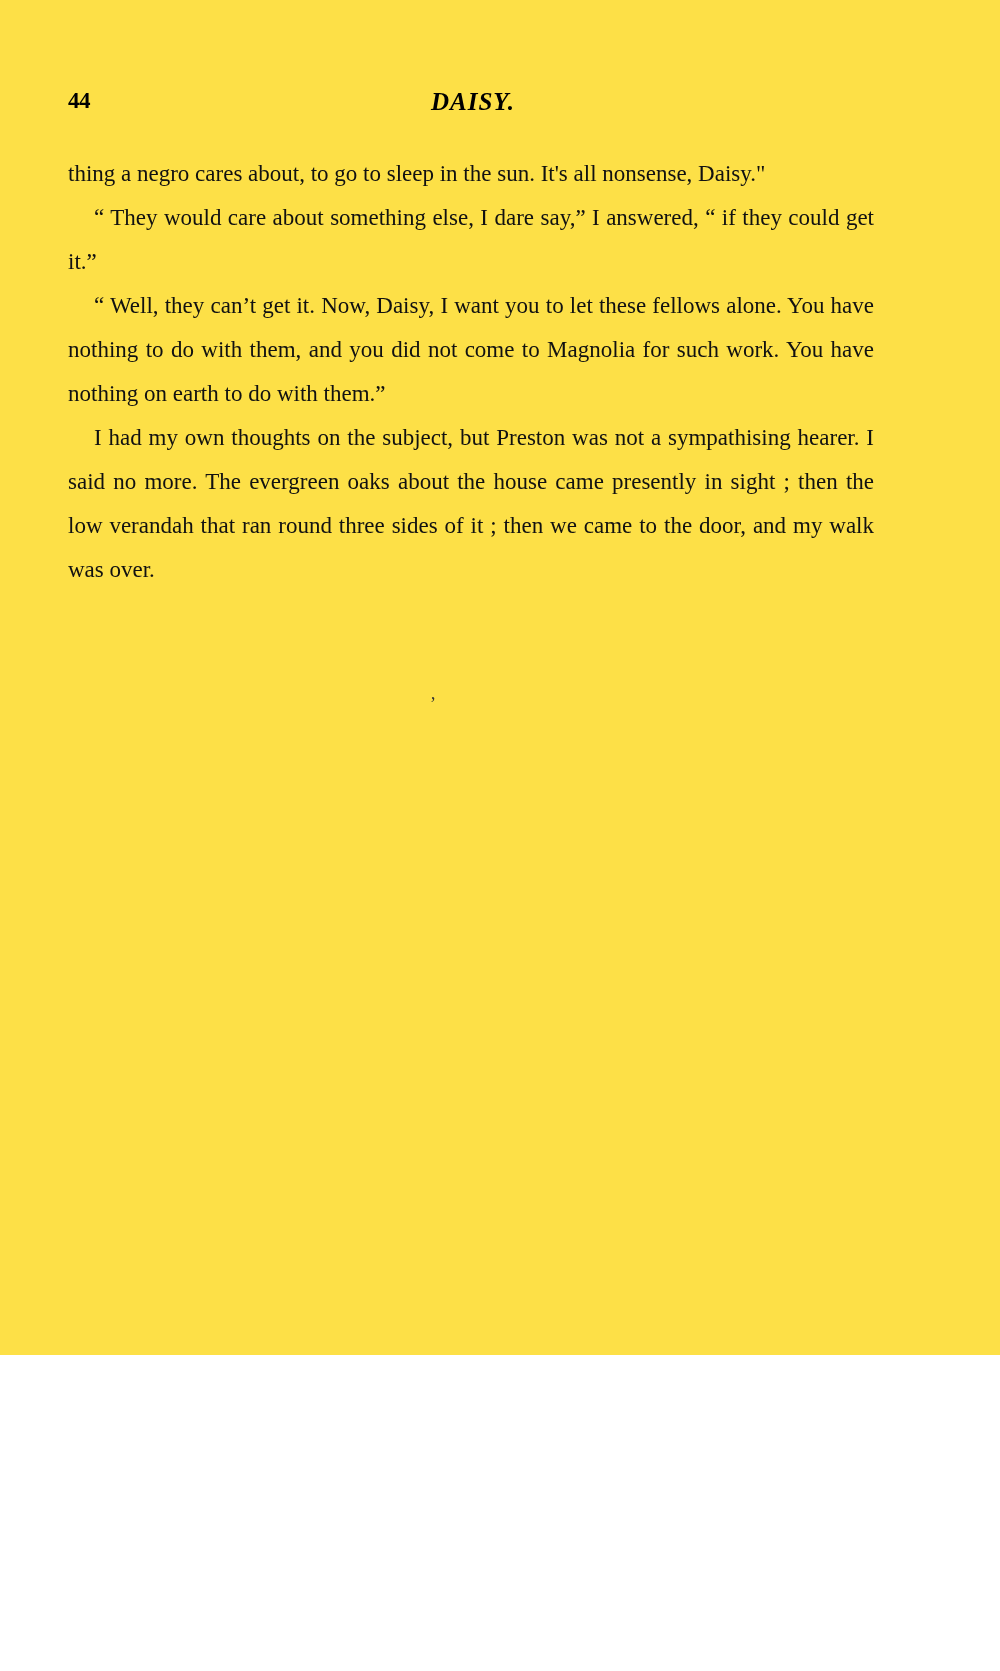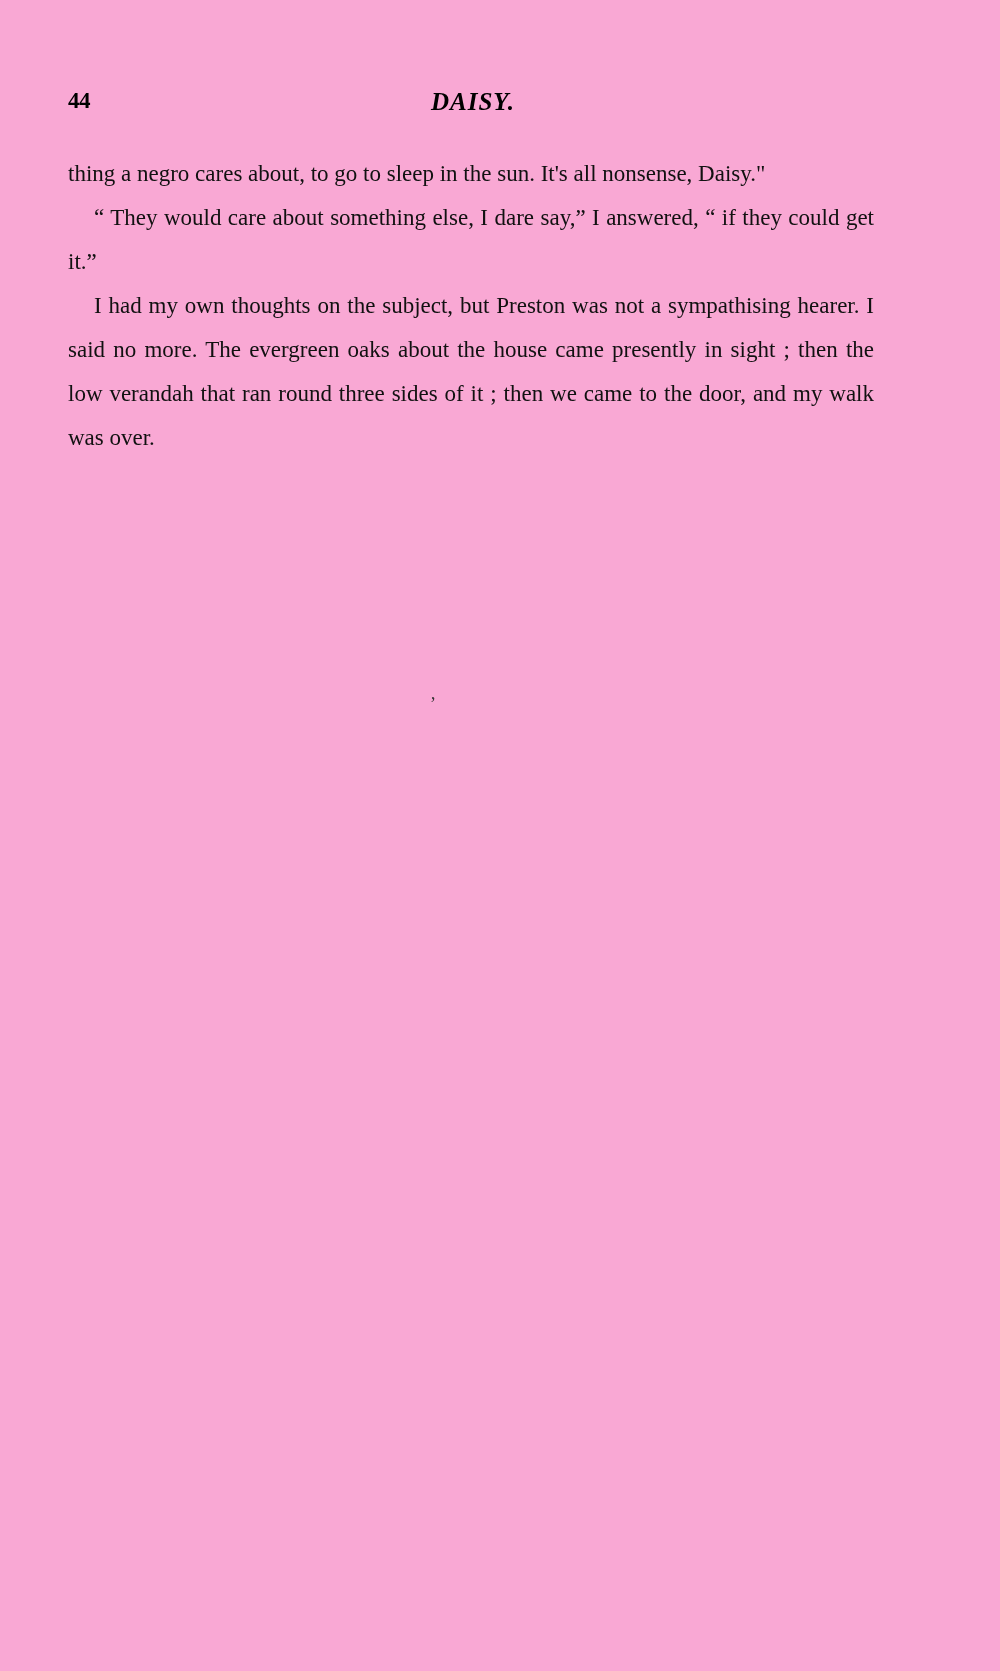--- a/index.html
+++ b/index.html
@@ -12,22 +12,22 @@
     height: 1671px;
     position: relative;
     font-family: "Liberation Serif", serif;
     color: #000000;
     overflow: hidden;
   }
   .page {
     position: absolute;
     left: 0; top: 0;
     width: 1000px;
-    height: 1671px;
-    background: #f9a8d4;
+    height: 1355px;
+    background: #fde047;
     text-decoration: underline;
   }
   .header {
     position: absolute;
     left: 68px;
     top: 88px;
     width: 810px;
     height: 40px;
   }
   .folio {
@@ -88,18 +88,19 @@
 <div class="page">
 
   <div class="header">
     <span class="folio">44</span>
     <span class="running-head">DAISY.</span>
   </div>
 
   <div class="body-text">
     <p class="para">thing a negro cares about, to go to sleep in the sun.  It's all nonsense, Daisy."</p>
     <p class="para indent">“ They would  care about something else,  I  dare say,” I answered, “ if they could get it.”</p>
+    <p class="para indent">“ Well, they can’t get it.   Now, Daisy, I want you to let these fellows alone.   You have nothing to do with them, and you did not come to Magnolia for such work.   You have nothing on earth to do with them.”</p>
     <p class="para indent">I had my own thoughts on the subject, but Preston was not a sympathising hearer.  I said no more.  The evergreen oaks about the house came presently in sight ; then the low verandah that ran round three sides of it ; then we came to the door, and my walk was over.</p>
   </div>
 
   <span class="stray-mark">’</span>
 
 </div>
 
 </body></html>

